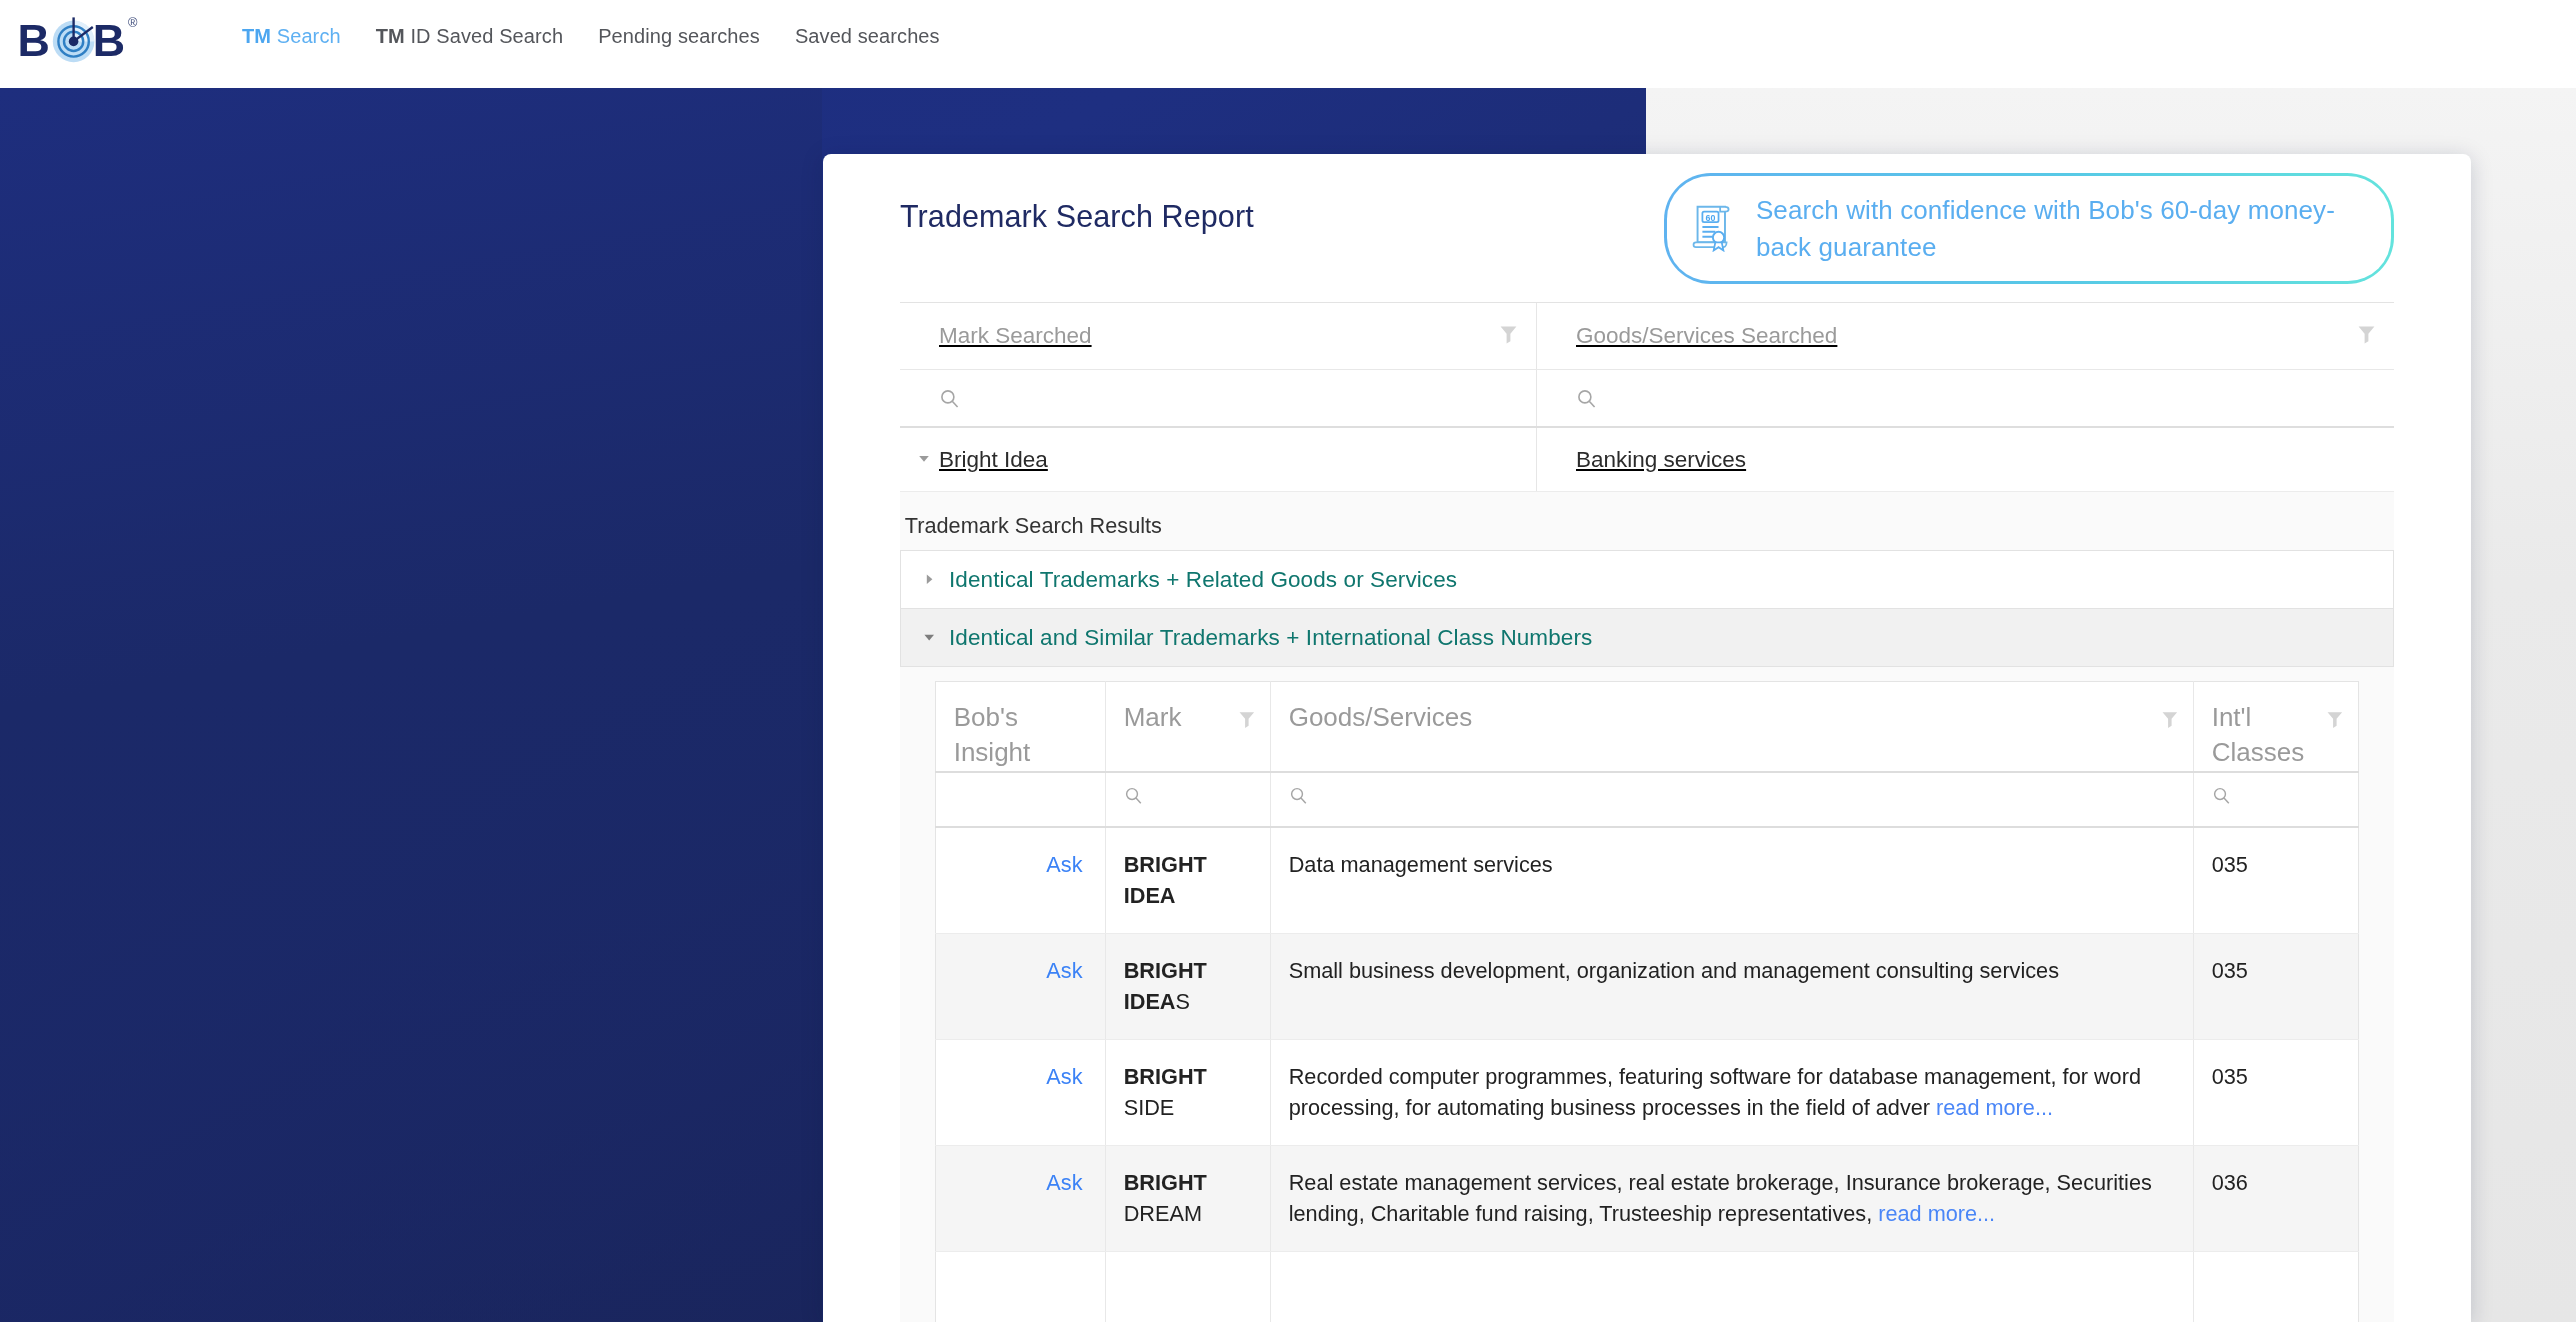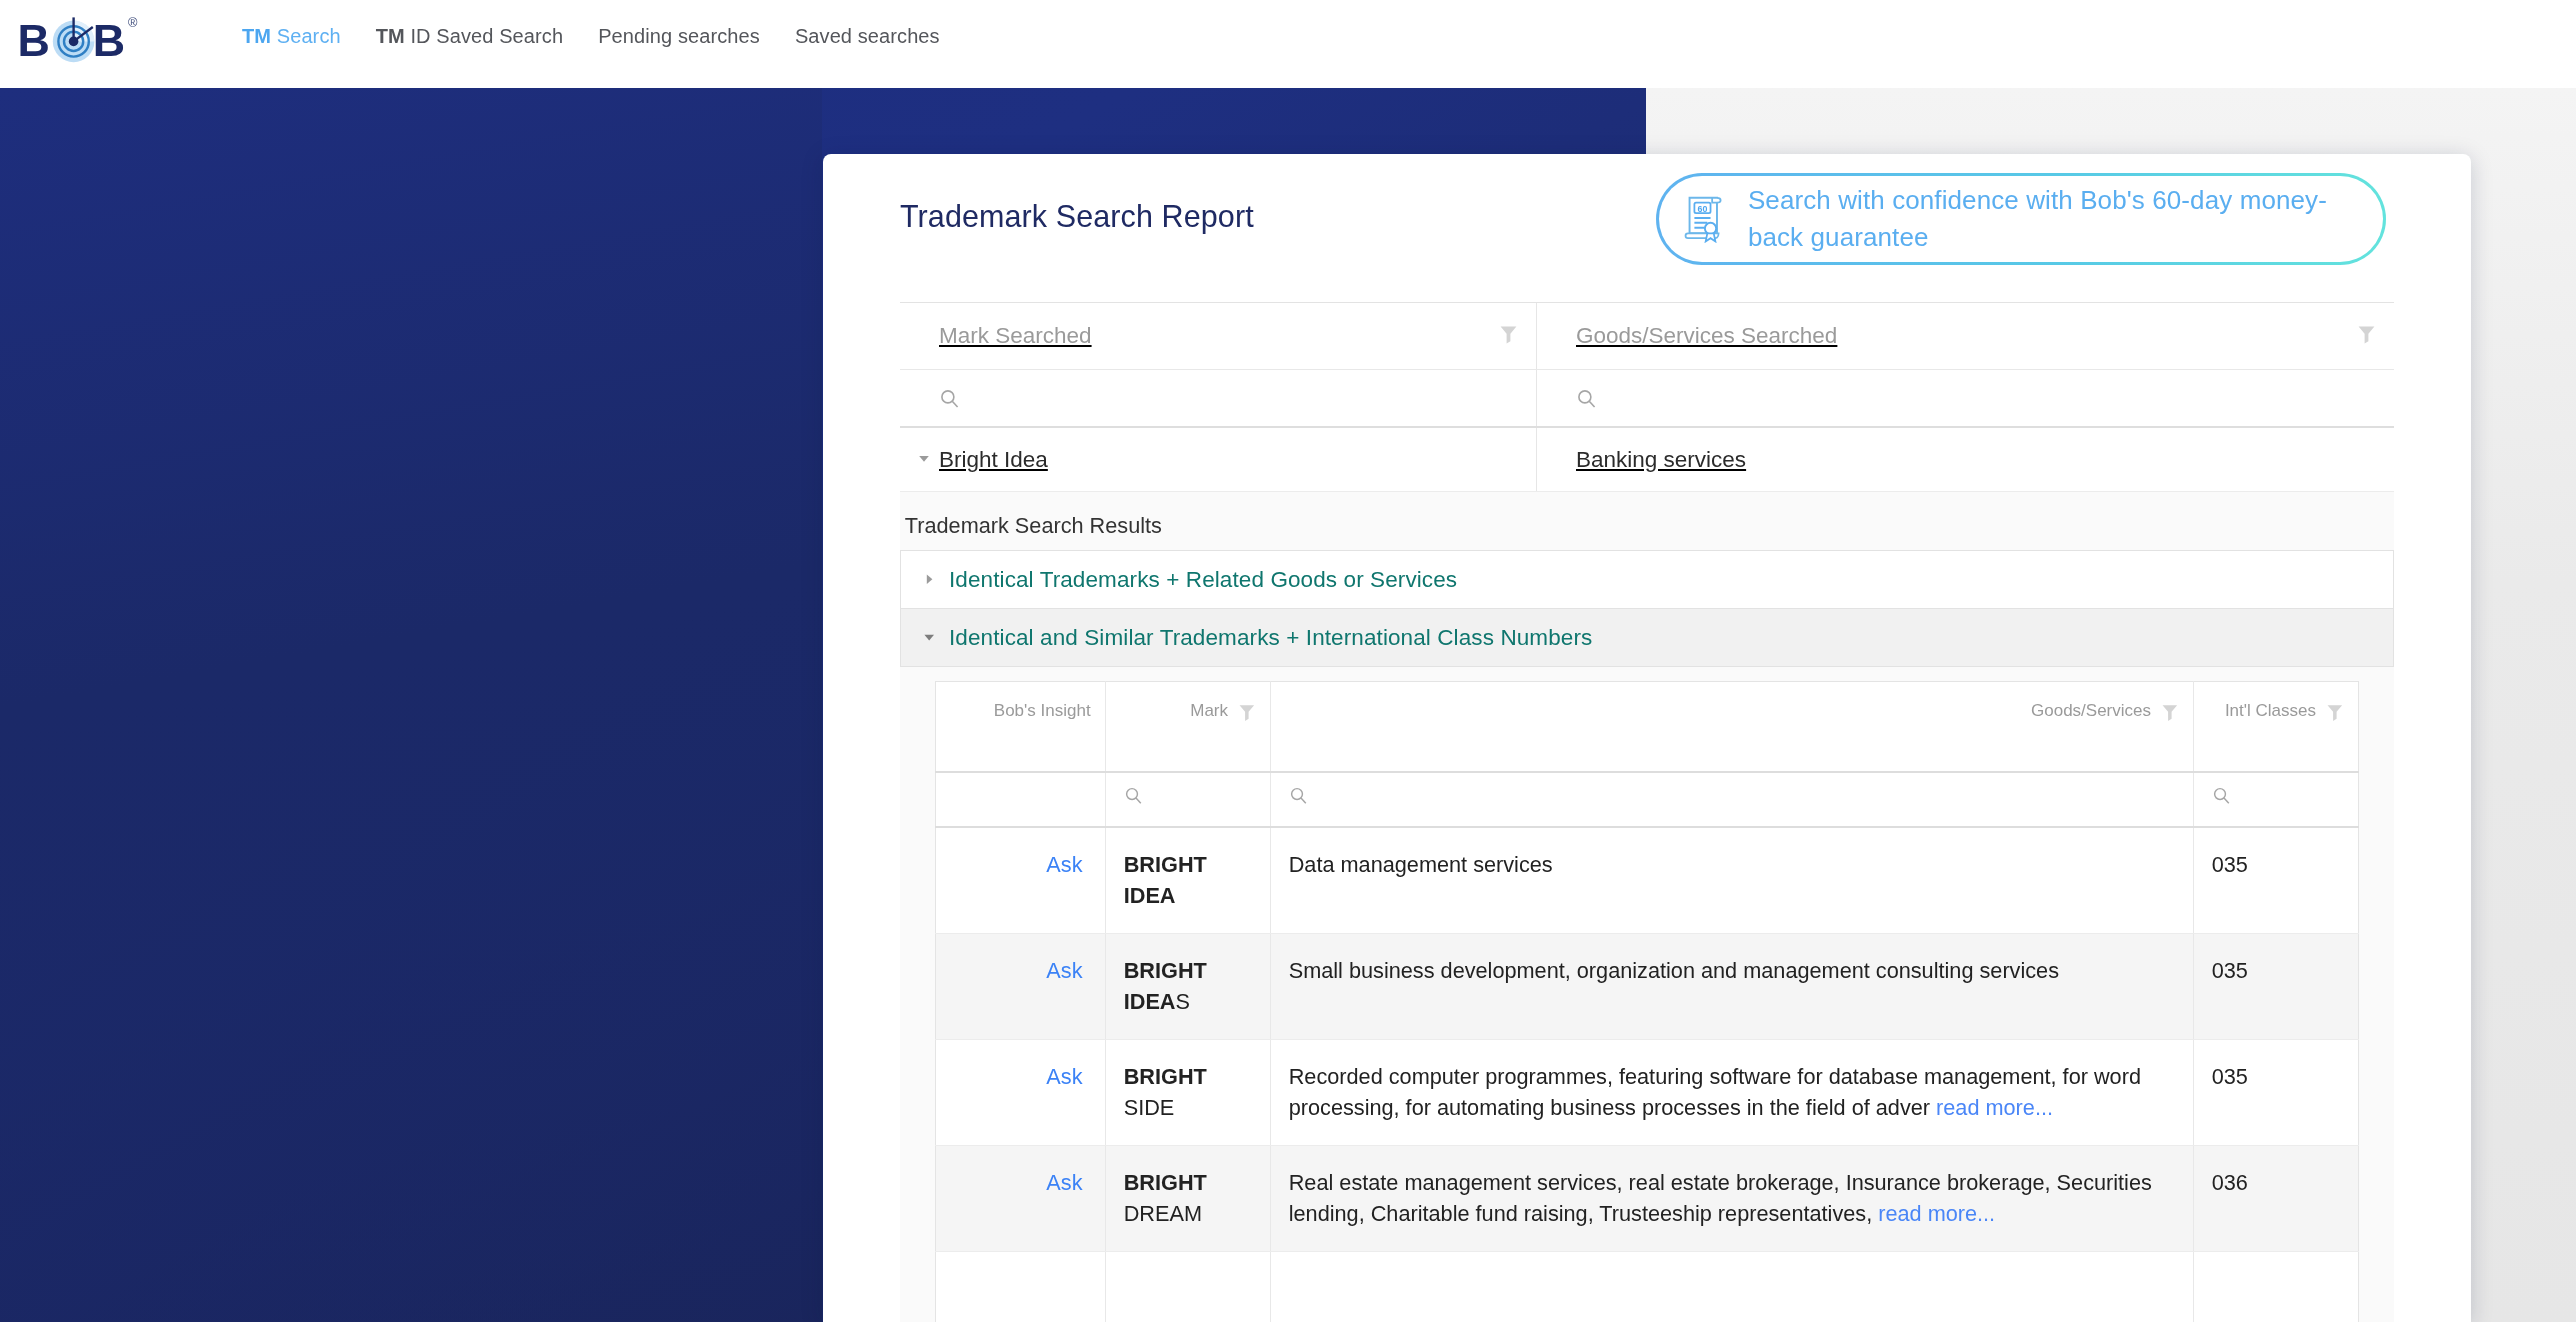--- a/index.html
+++ b/index.html
@@ -103,24 +103,24 @@
     left: 77px;
     top: 45px;
     font-size: 30.5px;
     color: #1f2a63;
     letter-spacing: 0.1px;
   }
 
   
   .guarantee {
     position: absolute;
-    right: 85px;
+    right: 77px;
     top: 19px;
     width: 730px;
-    height: 92px;
+    height: 111px;
     border-radius: 47px;
     padding: 3.2px;
     background: linear-gradient(90deg, #5fb3f0 0%, #57c9e6 55%, #63e3dd 100%);
     cursor: pointer;
   }
   .guarantee-inner {
     width: 100%;
     height: 100%;
     border-radius: 43px;
     background: #ffffff;
@@ -235,25 +235,24 @@
     vertical-align: top;
     text-align: left;
   }
   .rt th:last-child, .rt td:last-child { border-right: none; }
 
   .rt thead th {
     position: relative;
     height: 90px;
     padding: 17.7px 14.4px 0 17.7px;
     font-weight: normal;
-    font-size: 17px;
+    font-size: 26px;
     color: #9a9a9a;
     border-bottom: 2.4px solid #dddddd;
     line-height: 1.35;
-    text-align: right;
   }
   .rt thead th.has-filter { padding-right: 42px; }
 
   .rt tr.filter-row td {
     height: 55px;
     padding: 13px 14.4px 0 17.7px;
     border-bottom: 2.4px solid #dddddd;
   }
 
   .rt tbody tr.data-row td {

